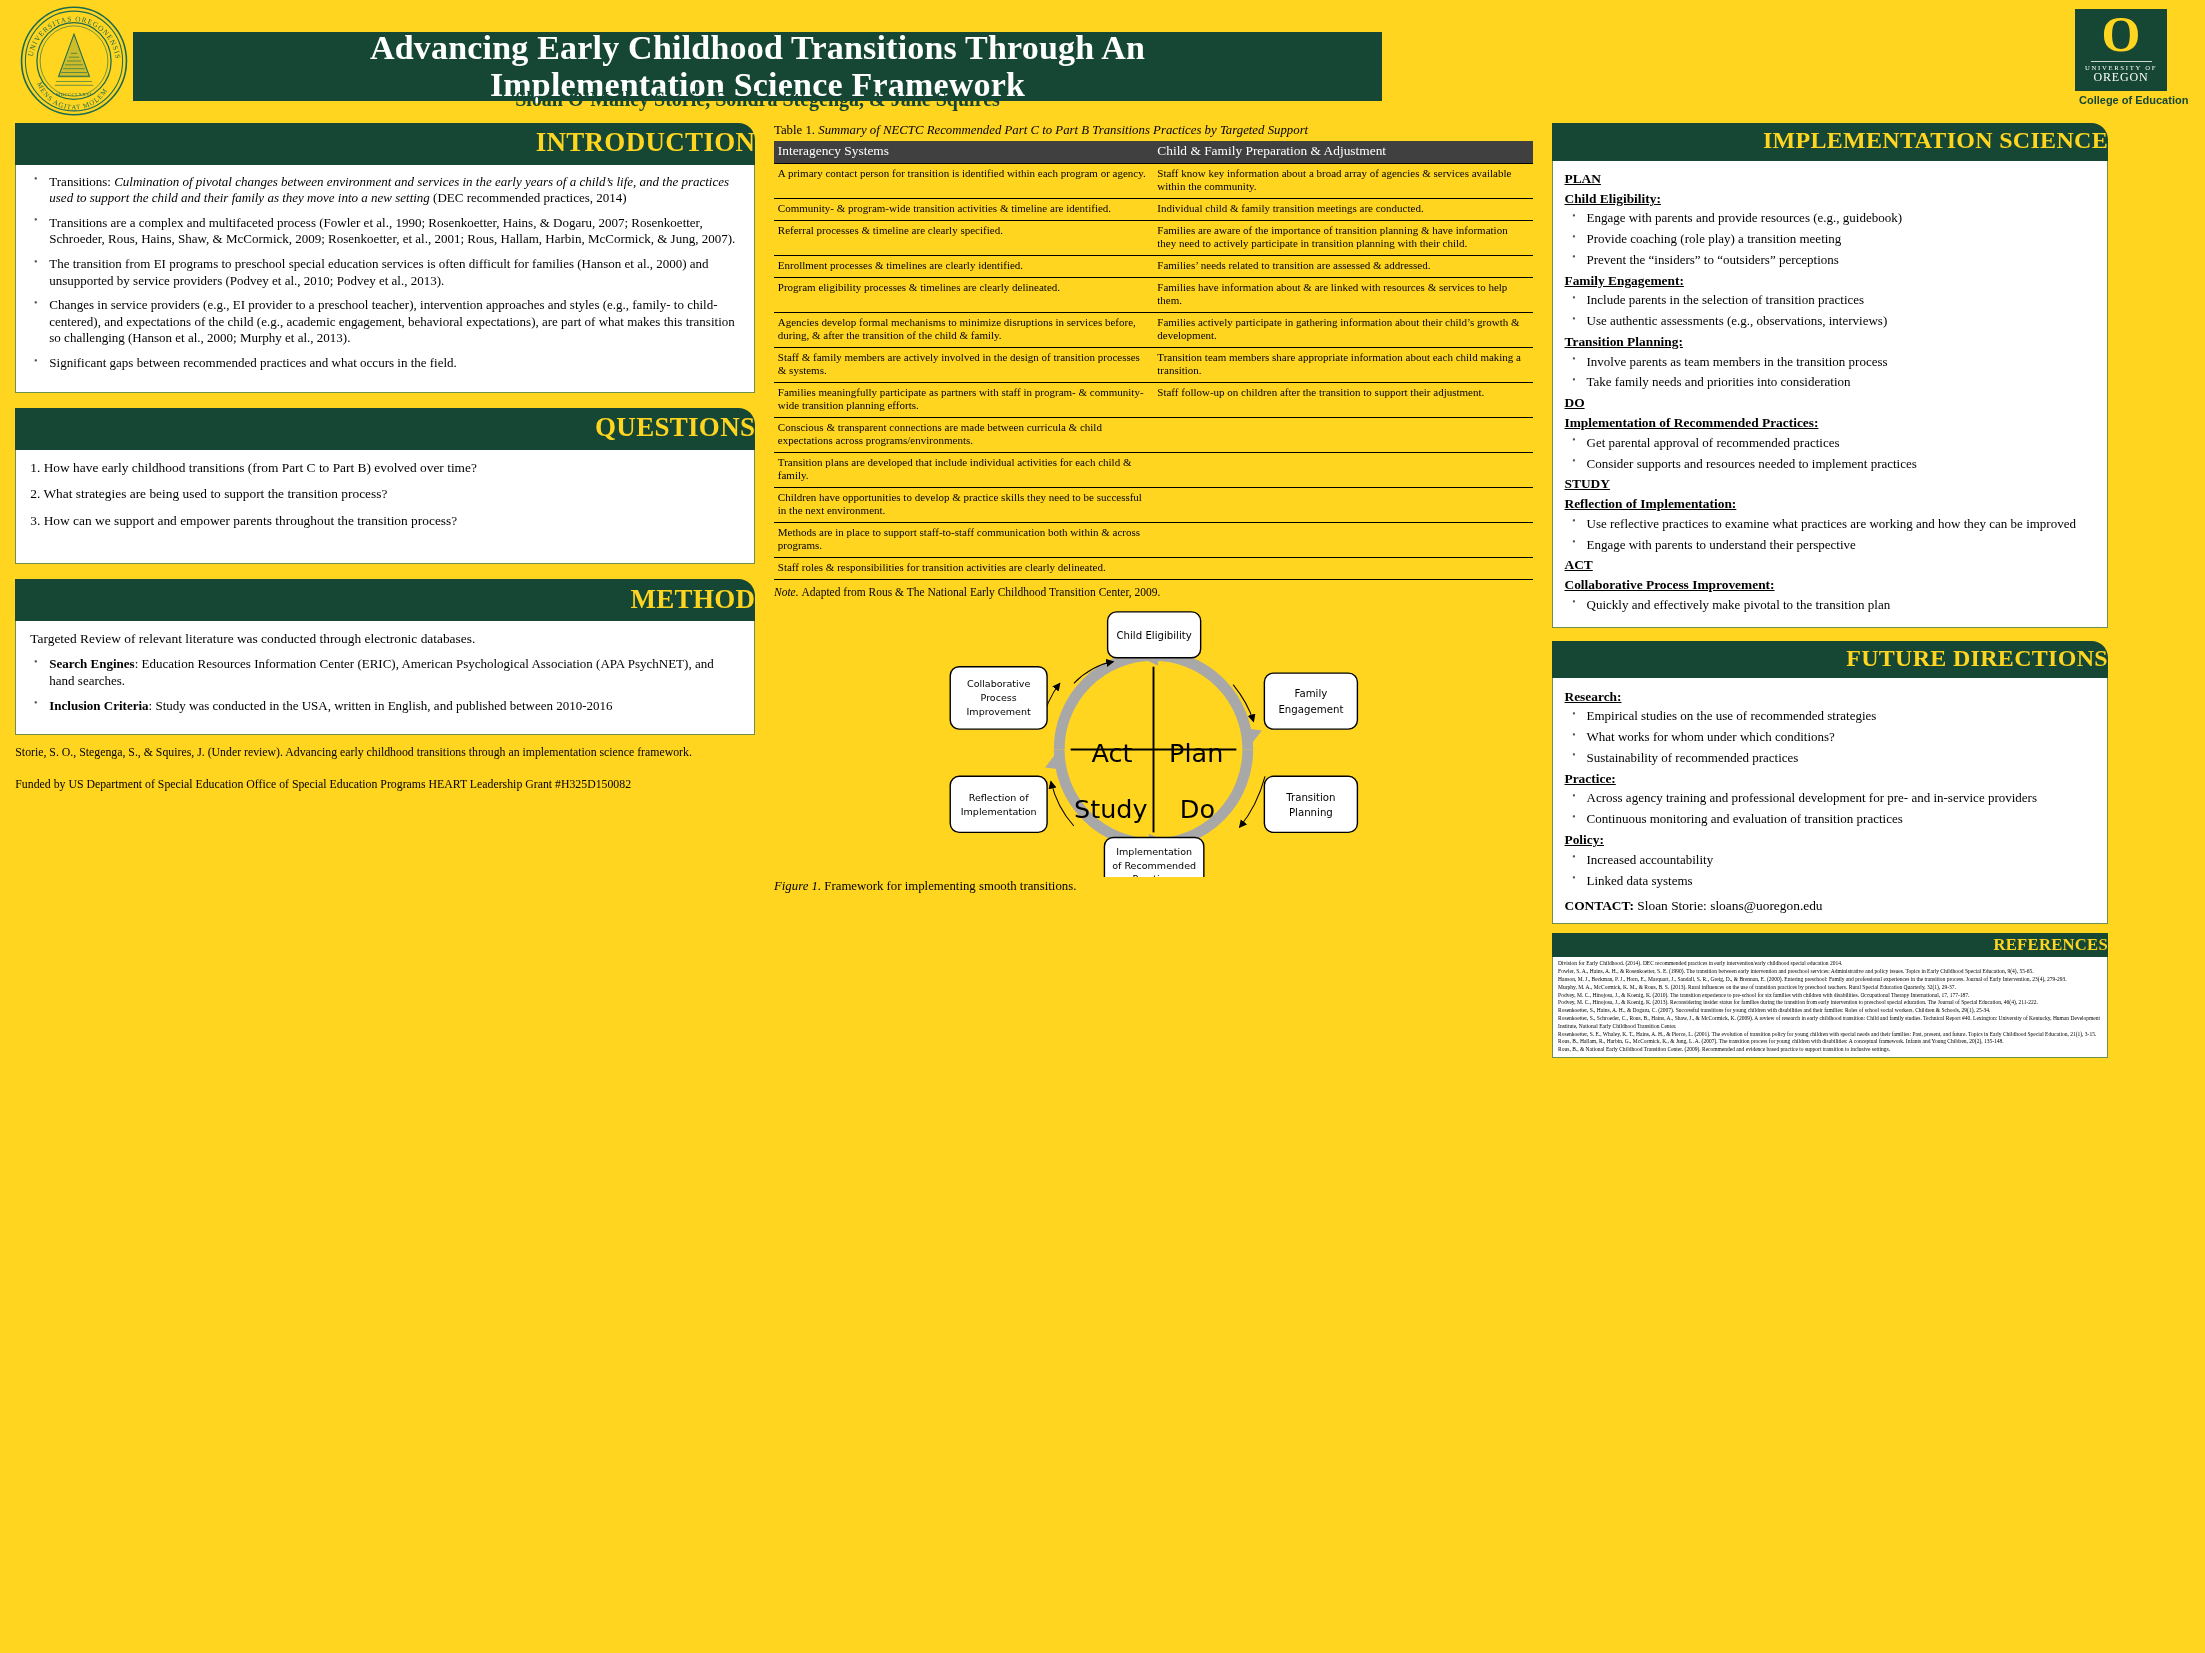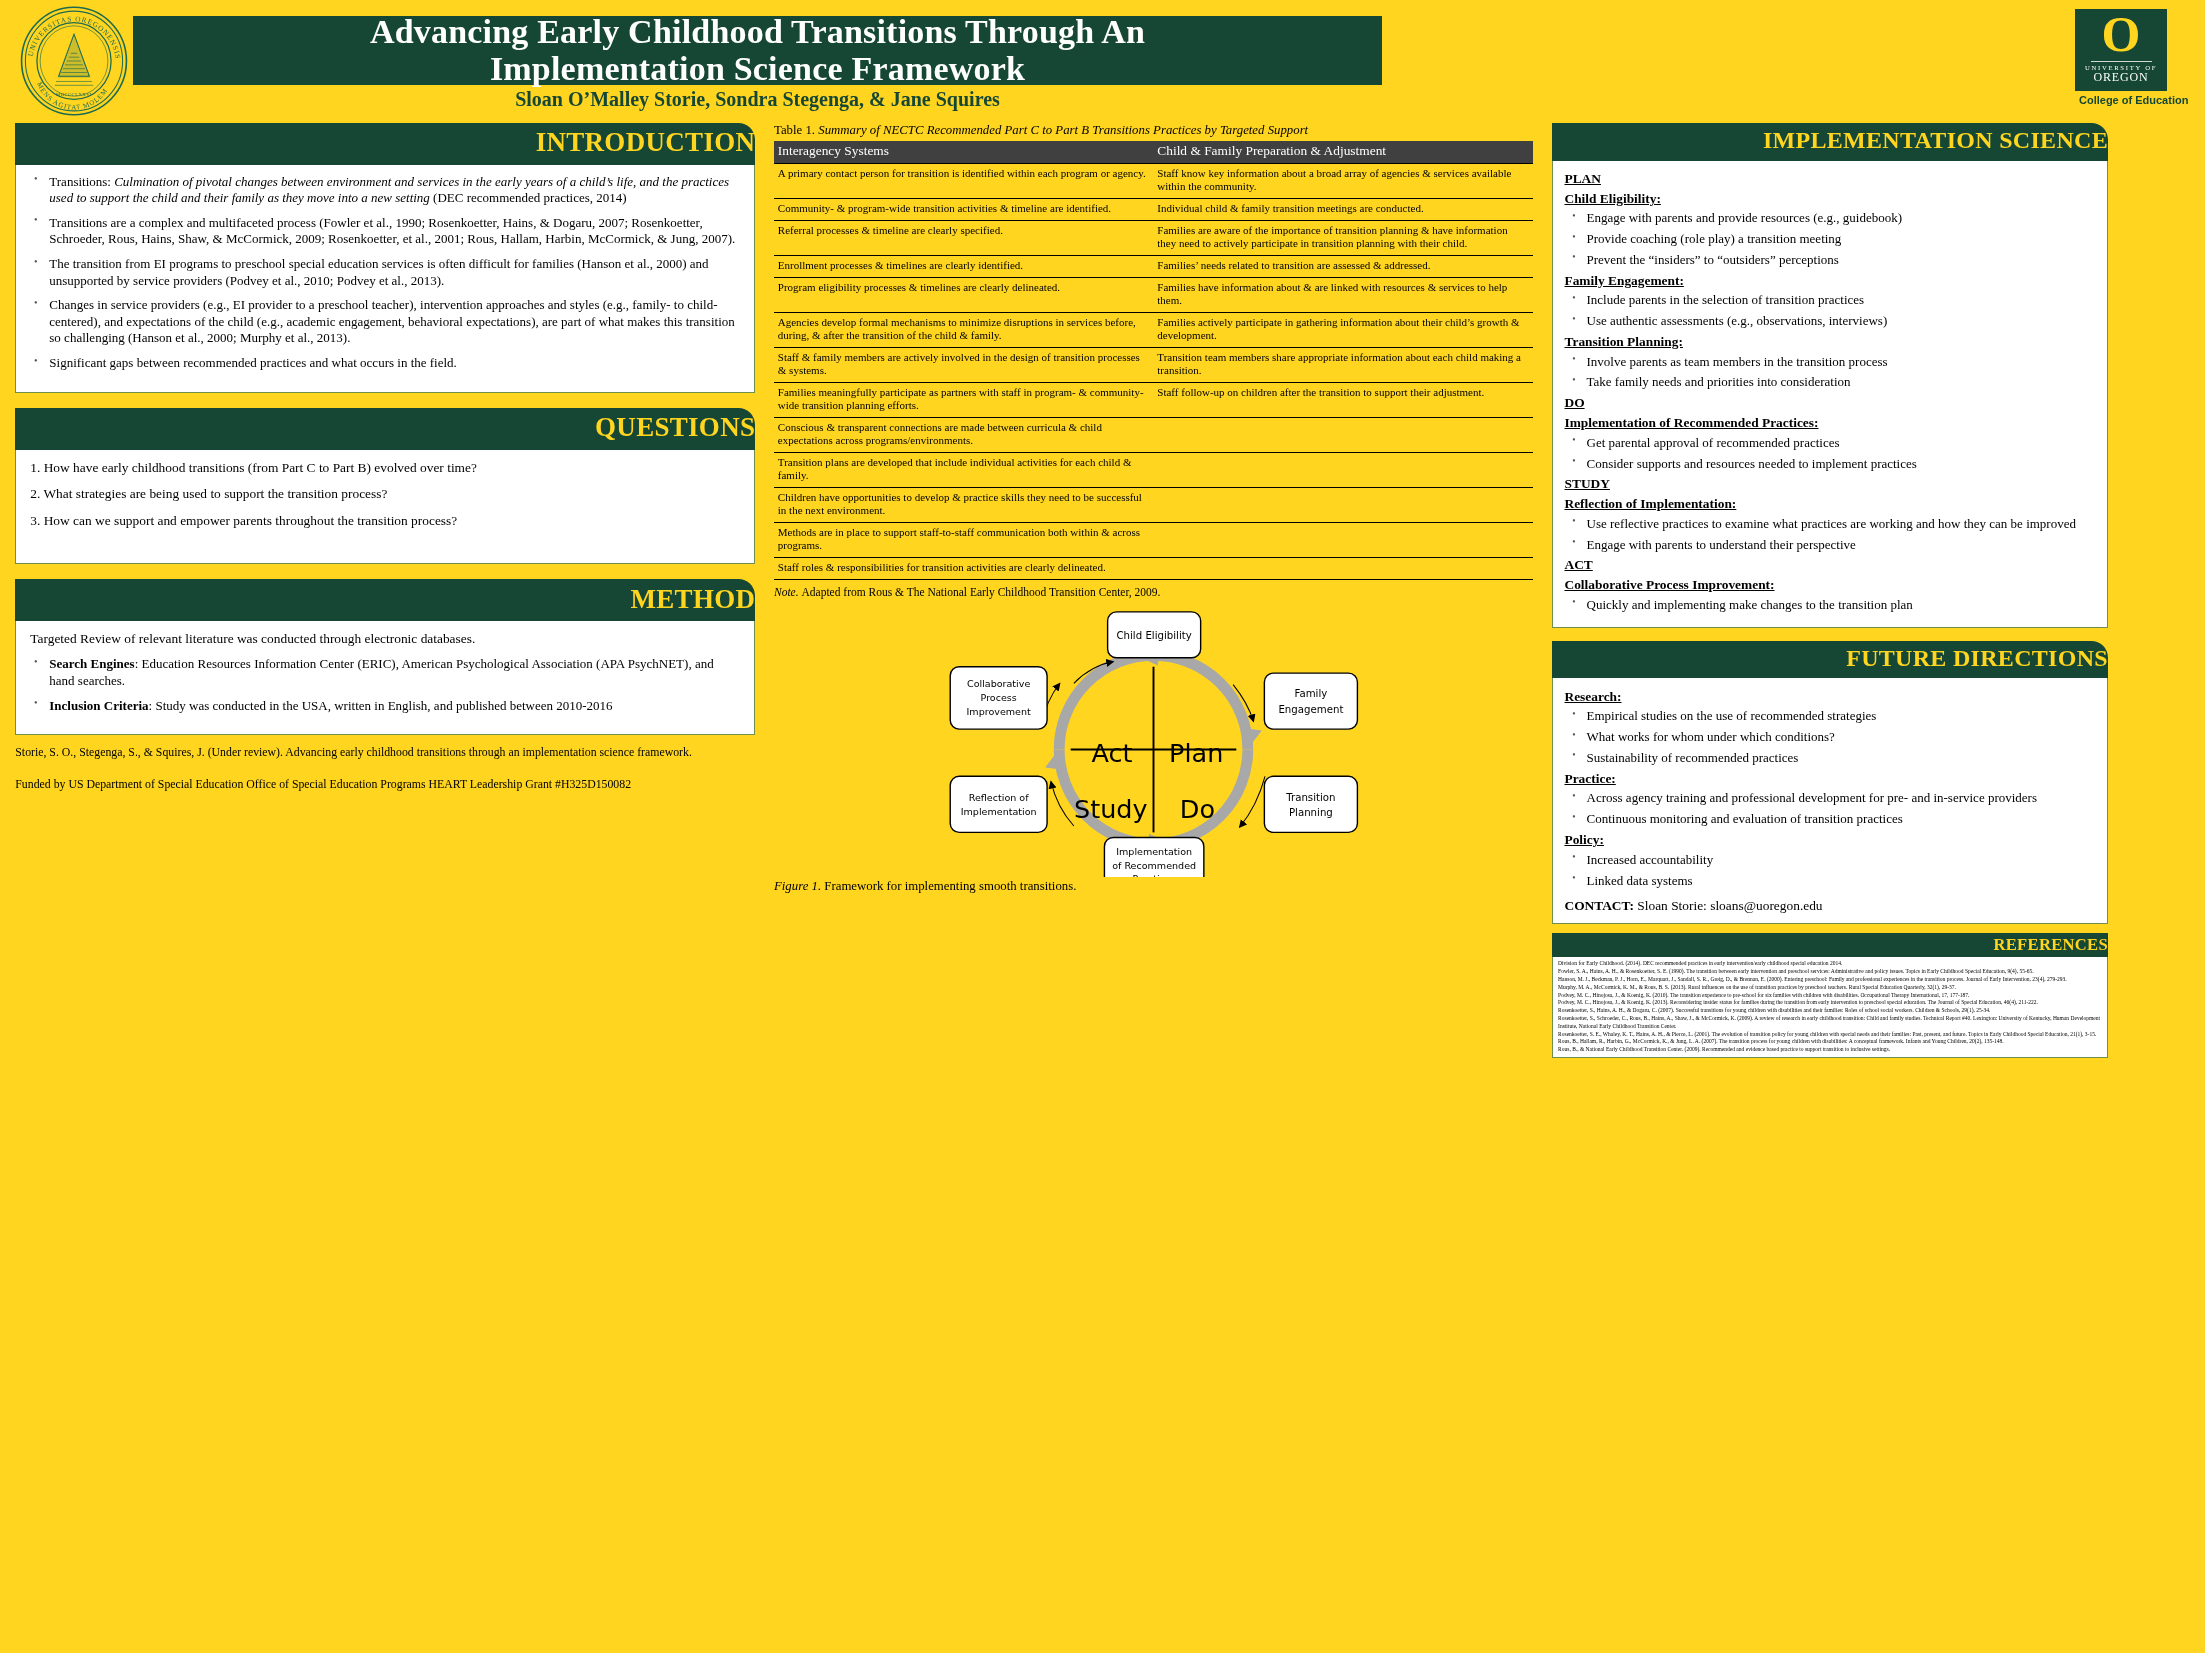--- a/index.html
+++ b/index.html
@@ -12,21 +12,21 @@
     overflow: hidden;
   }
 
   
   .header { position: relative; height: 115px; width: 2205px; }
   .seal {
     position: absolute; left: 19px; top: 6.4px;
     width: 110px; height: 110px;
   }
   .titlebar {
-    position: absolute; left: 133px; top: 16px;
+    position: absolute; left: 133px; top: 32px;
     width: 1249px; height: 69px;
     background: #154734;
     display: flex; align-items: center; justify-content: center;
     text-align: center;
   }
   .titlebar .ttl {
     color: #fff;
     font-size: 34px;
     font-weight: bold;
     line-height: 1.06;
@@ -458,21 +458,21 @@
       <div class="ul-head">STUDY</div>
       <div class="ul-head sub">Reflection of Implementation:</div>
       <ul class="rbul">
         <li>Use reflective practices to examine what practices are working and how they can be improved</li>
         <li>Engage with parents to understand their perspective</li>
       </ul>
 
       <div class="ul-head">ACT</div>
       <div class="ul-head sub">Collaborative Process Improvement:</div>
       <ul class="rbul">
-        <li>Quickly and implementing make changes to the transition plan</li>
+        <li>Quickly and effectively make pivotal to the transition plan</li>
       </ul>
     </div>
 
     <div style="height:12.8px"></div>
 
     <div class="sec-head" style="font-size:24px">FUTURE DIRECTIONS</div>
     <div class="sec-box" style="padding:6.4px 11.5px 9px 11.5px">
       <div class="ul-head">Research:</div>
       <ul class="rbul">
         <li>Empirical studies on the use of recommended strategies</li>

